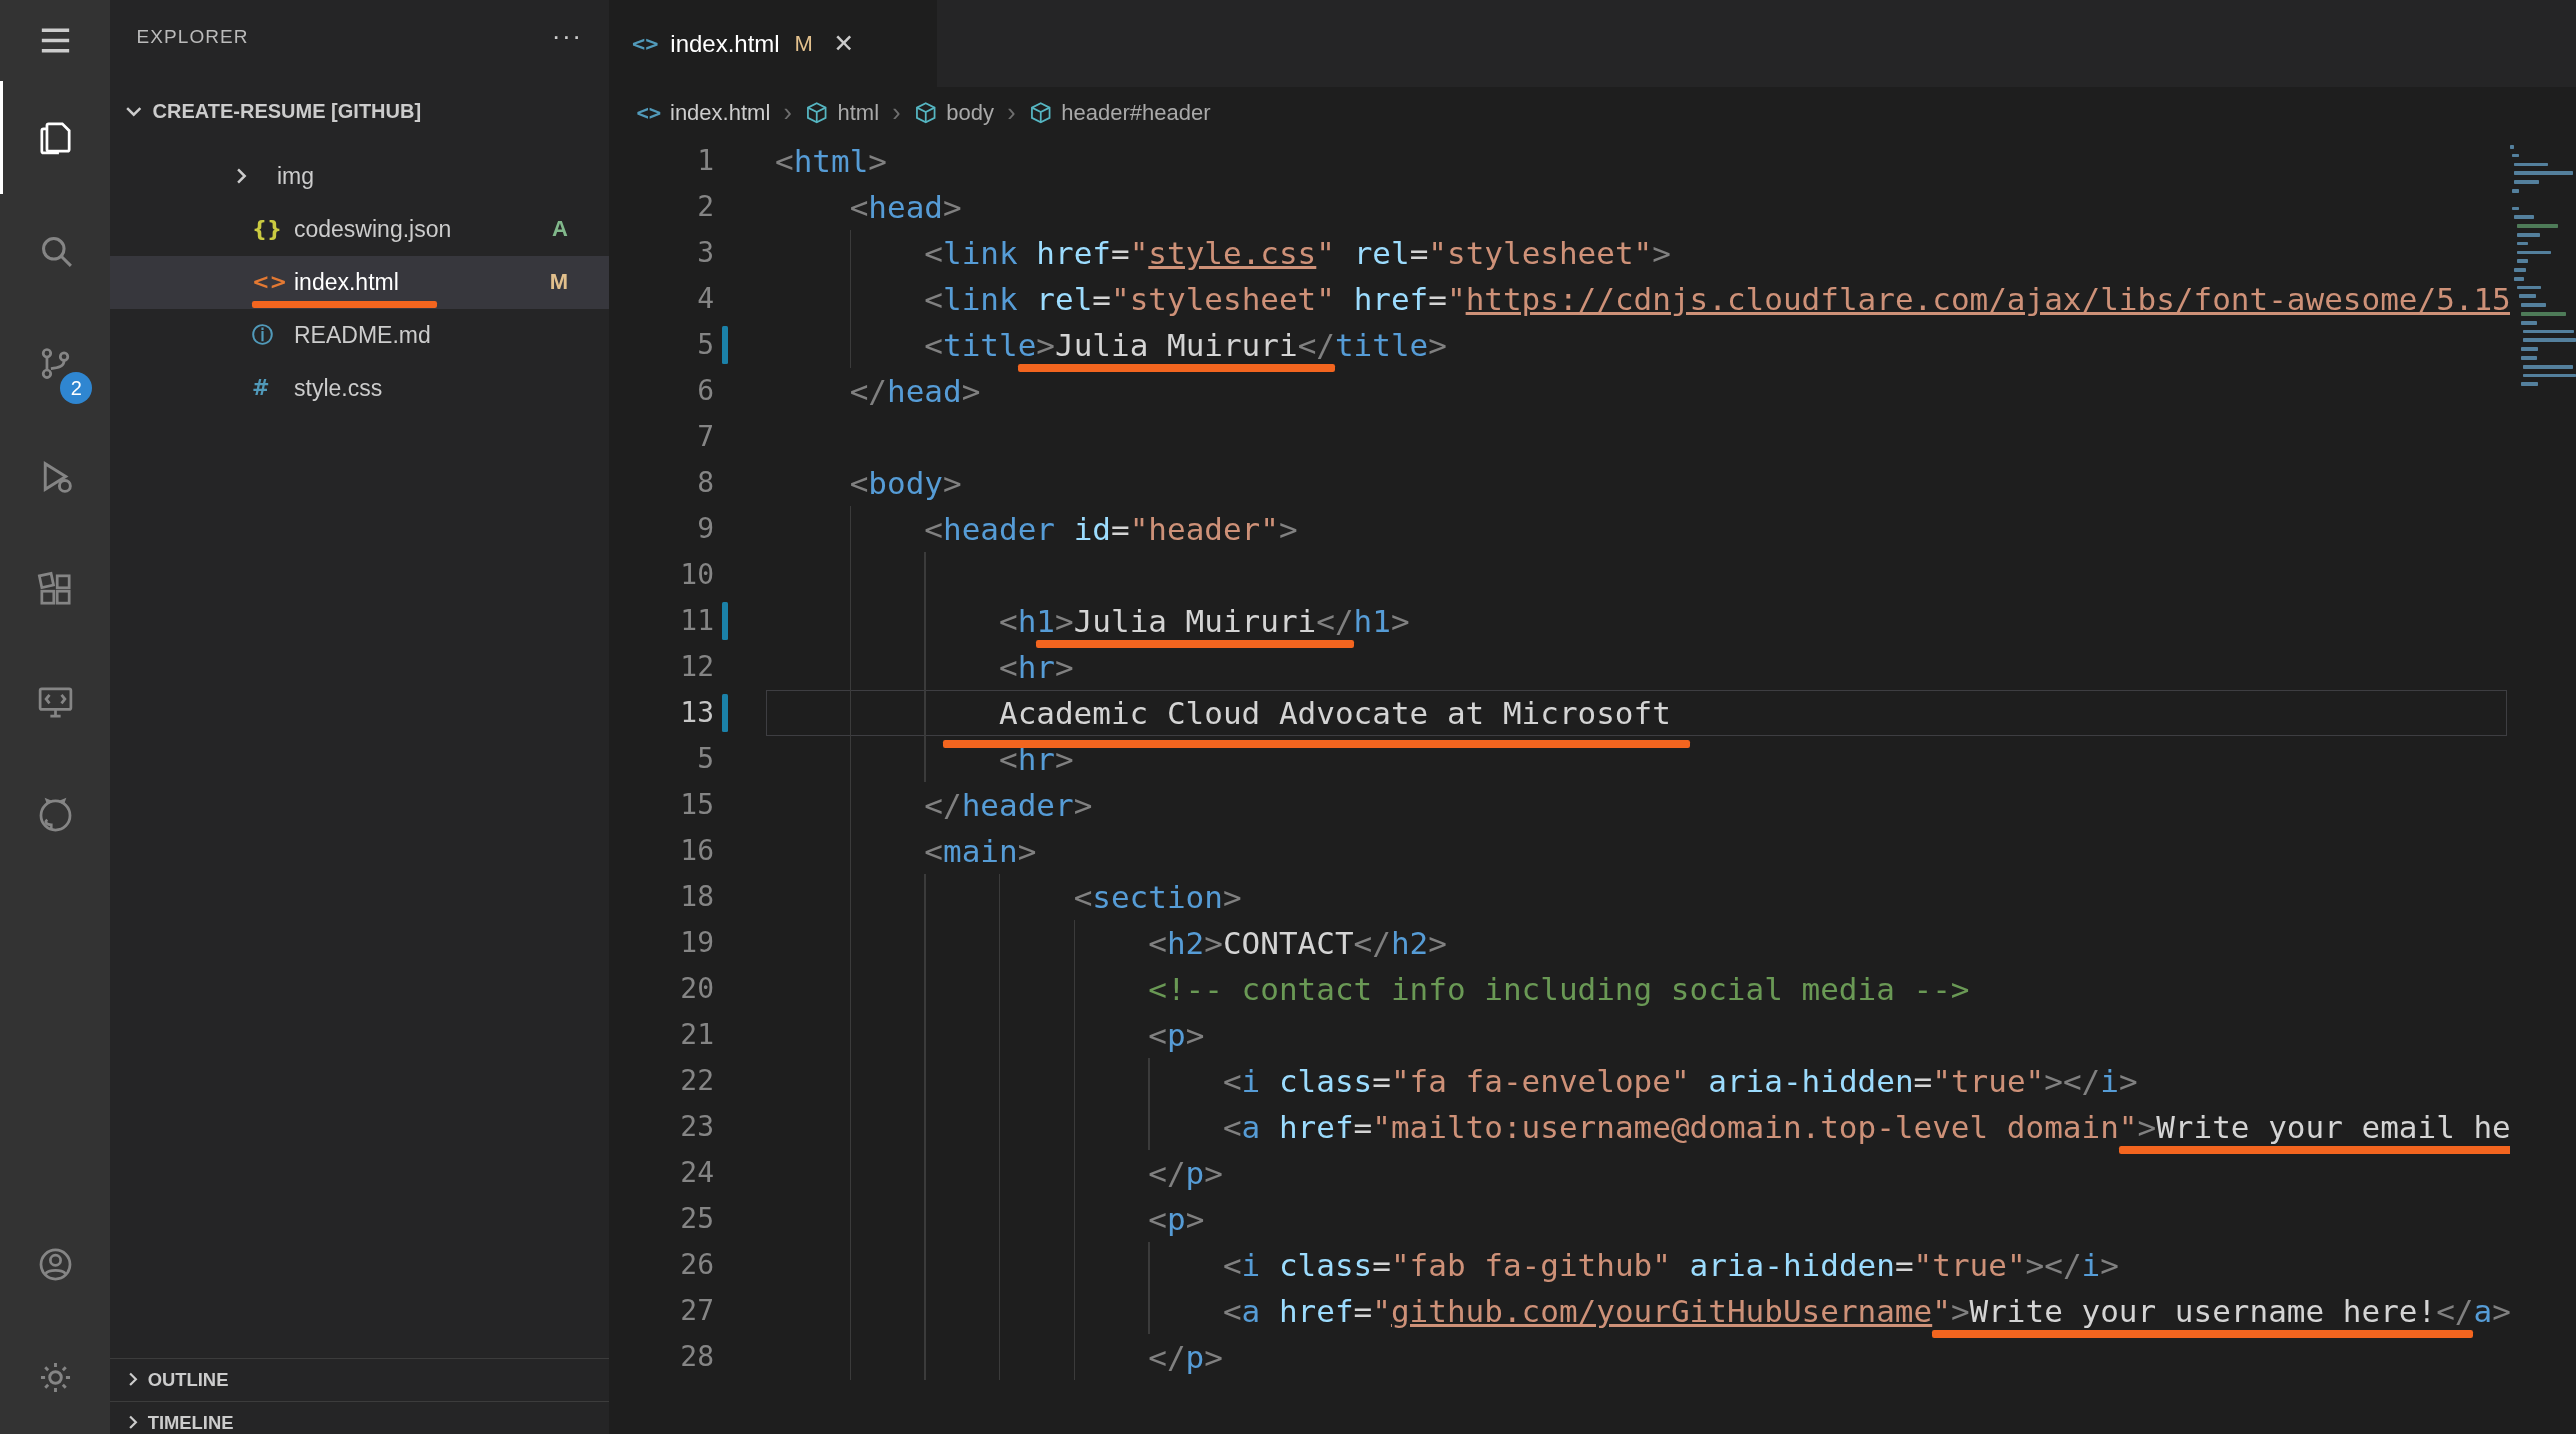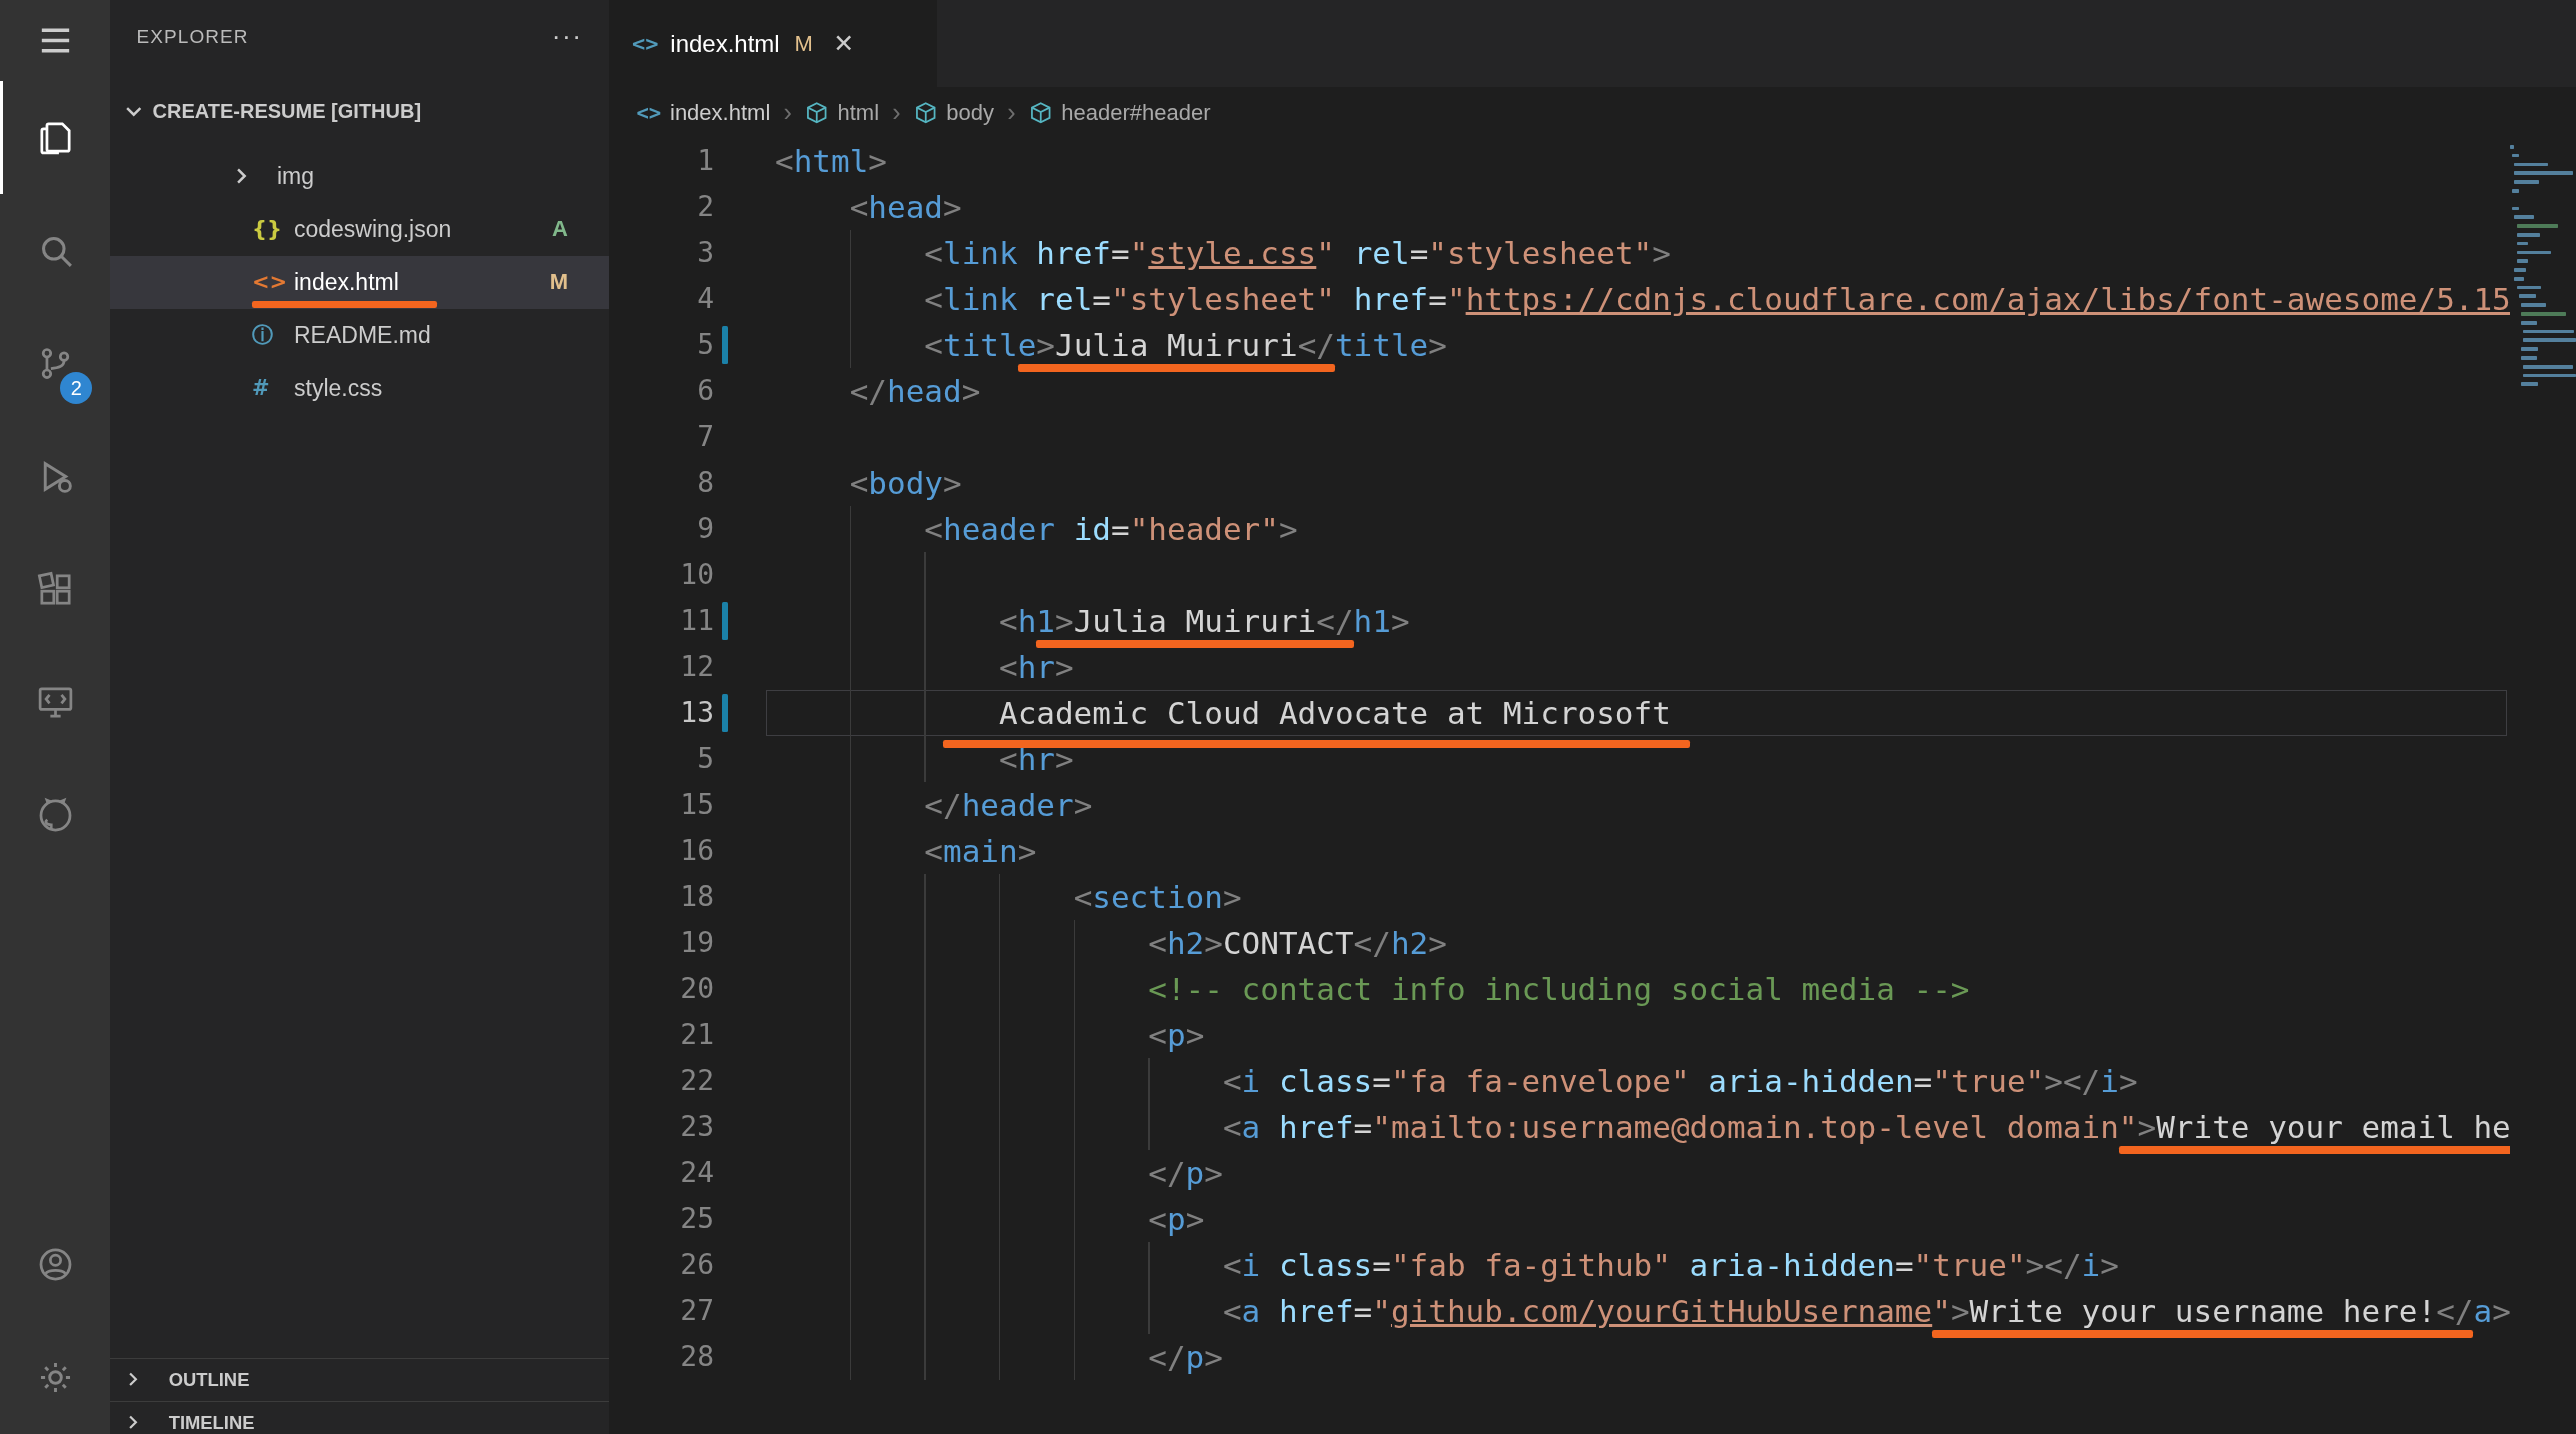--- a/index.html
+++ b/index.html
@@ -37,21 +37,21 @@
   .sb-row.sel { background:#37373d; color:#ffffff; }
   .sb-chev { position:absolute; left:120px; top:50%; transform:translateY(-50%);
              width:23.5px; height:23.5px; color:#cccccc; }
   .sb-chev svg { width:23.5px; height:23.5px; }
   .sb-ficon { position:absolute; left:142px; width:37px; font-family:"DejaVu Sans", sans-serif;
               font-weight:bold; font-size:21px; text-align:left; }
   .sb-badge { position:absolute; right:41px; font-size:22px; font-weight:bold; }
   .udrow::after { content:""; position:absolute; left:142px; width:185px; bottom:0.7px; height:6.6px;
                   background:var(--decoration_orange); border-radius:2.2px; }
   .sb-bottom { position:absolute; left:0; right:0; bottom:-10.3px; }
-  .sb-sub { height:43px; border-top:1.5px solid #3c3c3c; display:flex; align-items:center; gap:22px;
+  .sb-sub { height:43px; border-top:1.5px solid #3c3c3c; display:flex; align-items:center; gap:1px;
             padding:0 13.2px; font-weight:bold; font-size:18.4px; color:#cccccc; cursor:pointer; }
   .sb-sub .sb-sec-chev svg { width:20.6px; height:20.6px; }
 
   
   .editor { position:absolute; left:610px; top:0; right:0; bottom:0; }
   .tabbar { height:87px; background:#252526; display:flex; }
   .tab { width:327px; height:87px; background:#1e1e1e; display:flex; align-items:center;
          padding:0 22px; gap:11.8px; color:#ffffff; font-size:24px; cursor:pointer; }
   .tab-ficon { font-family:"DejaVu Sans Mono", monospace; font-weight:bold; font-size:22px; color:#519aba; }
   .tab-m { color:var(--git_modified); font-size:22px; margin-left:2.9px; }

